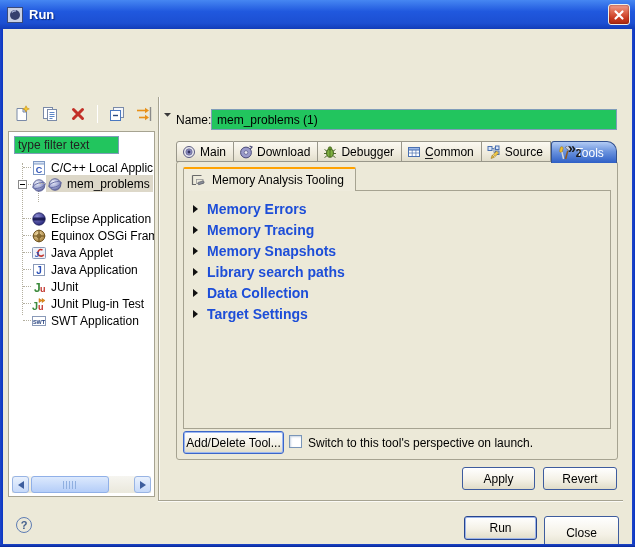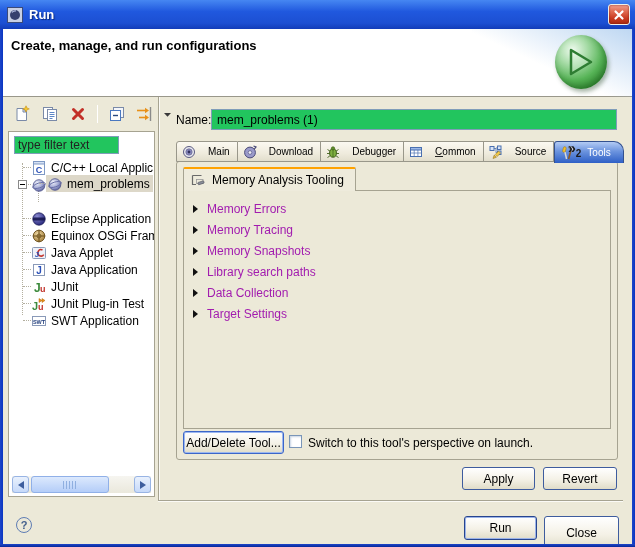--- a/index.html
+++ b/index.html
@@ -76,40 +76,40 @@
   .sb-thumb::after { content:""; position:absolute; left:50%; top:4px; width:14px; height:8px; margin-left:-7px;
     background:repeating-linear-gradient(90deg,#8FAFE0 0 1px, transparent 1px 3px); }
   
   .vdiv { position:absolute; left:158px; top:97px; width:1px; height:403px; background:#A6A391; box-shadow:1px 0 0 #FBFAF6; z-index:4; }
   .groove { position:absolute; left:158px; top:500px; width:465px; height:2px; border-top:1px solid #A6A391; border-bottom:1px solid #FBFAF6; z-index:4; }
   
   .name-label { position:absolute; left:176px; top:113px; font-size:12px; color:#000; }
   .name-input { position:absolute; left:211px; top:109px; width:406px; height:21px; border:1px solid #7F9DB9;
     font-family:"Liberation Sans",sans-serif; font-size:12px; padding:0 5px; background:#22c55e; }
   .tabs { position:absolute; left:176px; top:140px; height:22px; display:flex; align-items:flex-end; z-index:6; }
-  .tab { height:21px; display:flex; align-items:center; gap:12px; padding:0 7px 0 5px;
+  .tab { height:21px; display:flex; align-items:center; gap:4px; padding:0 7px 0 5px;
     background:linear-gradient(180deg,#FBF9F1,#EFEBDD 60%,#E2DECC); border:1px solid #99978A; border-left:none;
-    font-size:10px; color:#000; cursor:pointer; }
+    font-size:12px; color:#000; cursor:pointer; }
   .tab.first { border-left:1px solid #99978A; border-radius:3px 0 0 0; }
   .tab.selected { height:22px; margin-bottom:-1px;
     background:linear-gradient(180deg,#B2CBF4 0%,#6B93DE 45%,#2E5FC6 100%);
     color:#fff; border:1px solid #33518F; border-bottom:none; border-radius:3px 10px 0 0; padding:0 12px 0 6px; }
   .tab-label { position:relative; }
   .mnemo { position:absolute; left:0; bottom:0px; width:8px; border-bottom:1px solid #222; }
   .ovf { position:absolute; left:568px; top:140px; font-weight:bold; font-size:14px; color:#1A1A1A; cursor:pointer; z-index:6; }
   .ovf sub { font-size:10px; }
   .tabfolder { position:absolute; left:176px; top:161px; width:442px; height:299px;
     border:1px solid #A6A391; border-radius:3px; background:#ECE9D8; z-index:5; }
   .innertab { position:absolute; left:6px; top:5px; height:24px; display:inline-flex; align-items:center; gap:6px;
     padding:0 11px 0 6px; background:#EEEBDC; border:1px solid #A6A391; border-bottom:none;
     border-top:2px solid #FFA200; border-radius:2px 2px 0 0; font-size:12px; z-index:2; cursor:pointer; }
   .secbox { position:absolute; left:6px; top:28px; right:6px; height:239px; border:1px solid #A6A391; background:#ECE9D8; z-index:1; }
   .secrow { display:flex; align-items:center; gap:9px; height:21px; padding-left:9px; cursor:pointer; }
   .secrow.firstrow { margin-top:7px; }
-  .sec-label { font-size:12px; font-weight:normal; color:#a21caf; }
+  .sec-label { font-size:14px; font-weight:bold; color:#1d4ed8; }
   .tri { width:0; height:0; border-style:solid; border-width:4px 0 4px 5px; border-color:transparent transparent transparent #111; }
   
   .xpbtn { border:1px solid #3E5C9E; border-radius:3px;
     background:linear-gradient(180deg,#FFFFFF,#F4F1E6 55%,#E0DCC8);
     font-family:"Liberation Sans",sans-serif; font-size:12px; color:#000; cursor:pointer;
     display:flex; align-items:center; justify-content:center;
     box-shadow: inset 0 1px 0 #fff; }
   .xpbtn.focus { border-color:#3C66C8; box-shadow: inset 0 0 0 1px #9CB8F0; }
   .adbtn { position:absolute; left:6px; top:269px; width:101px; height:23px; }
   .cb { position:absolute; left:112px; top:273px; width:13px; height:13px; background:#fff; border:1px solid #7A96B8;
@@ -136,29 +136,20 @@
         </svg>
     </span>
     <span class="title">Run</span>
     <div class="close-btn">
       <svg width="14" height="14" viewBox="0 0 14 14">
           <path d="M3.5 3.5 L10.5 10.5 M10.5 3.5 L3.5 10.5" stroke="#fff" stroke-width="2.2" stroke-linecap="round"></path>
         </svg>
     </div>
   </div>
 
-  <div class="banner">
-    <div class="banner-grad"></div>
-    <div class="banner-title">Create, manage, and run configurations</div>
-    <div class="run-sphere">
-      <svg width="26" height="30" viewBox="0 0 26 30">
-          <polygon points="3,3 23,15 3,27" fill="rgba(235,250,235,0.35)" stroke="#2E7D32" stroke-width="2.5" stroke-linejoin="round"></polygon>
-        </svg>
-    </div>
-  </div>
 
   <div class="toolbar">
     <div class="tb-btn">
       <svg width="18" height="18" viewBox="0 0 18 18">
           <path d="M4 3.5 h6 l3.5 3.5 V15.5 H4 Z" fill="#fff" stroke="#7A8AA8"></path>
           <path d="M10 3.5 l3.5 3.5 h-3.5 z" fill="#D8E0F0" stroke="#7A8AA8"></path>
           <path d="M13 0.8 l1 2.2 2.3 0.9 -2.3 0.9 -1 2.2 -0.9 -2.2 -2.3 -0.9 2.3 -0.9 z" fill="#F5C830" stroke="#C89010" stroke-width="0.6"></path>
         </svg>
     </div>
     <div class="tb-btn">

